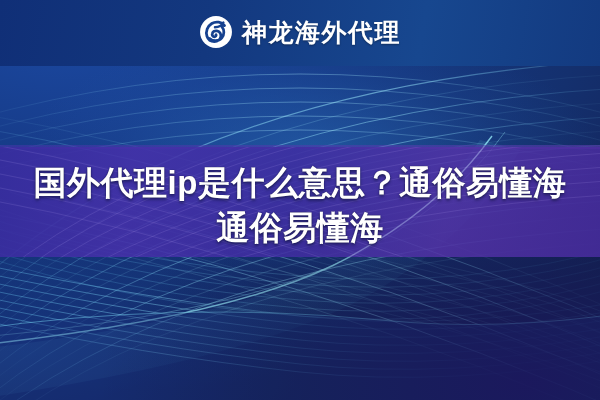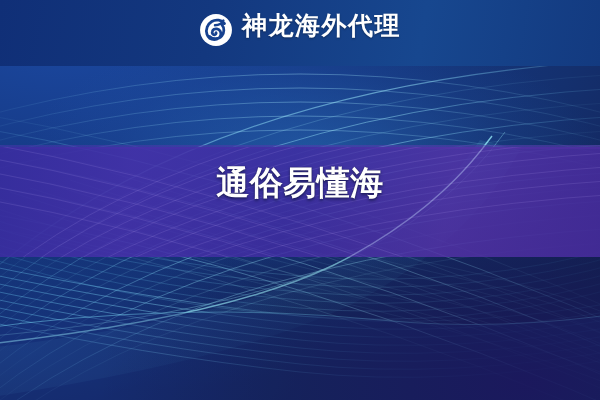--- a/index.html
+++ b/index.html
@@ -75,21 +75,21 @@
     width: 600px; height: 4px;
     background: linear-gradient(90deg, rgba(70,52,170,0.55), rgba(96,62,180,0.55));
   }
 
   
   .logo-row {
     position: absolute;
     left: 0; top: 13px;
     width: 600px; height: 38px;
     display: flex;
-    align-items: flex-start;
+    align-items: center;
     justify-content: center;
     gap: 9px;
   }
   .logo-mark {
     width: 34px; height: 34px;
     flex: 0 0 34px;
     display: block;
   }
   .logo-text {
     color: #ffffff;
@@ -296,16 +296,17 @@
       <path d="M -30 168 Q 300 228 660 388"></path>
       <path d="M -30 182 Q 300 242 660 402"></path>
       <path d="M -30 196 Q 300 256 660 416"></path>
     </g>
     <g clip-path="url(#clipBand)">
       <path d="M 492 136 Q 436 214 332 266 Q 218 320 -30 346" fill="none" stroke="#cfe9ff" stroke-opacity="0.30" stroke-width="1.3"></path>
     </g>
   </svg>
 
   <div class="headline">
+    <span class="ln ln1">国外代理ip是什么意思？通俗易懂海</span>
     <span class="ln ln2">通俗易懂海</span>
   </div>
 
 </div>
 
 </body></html>

